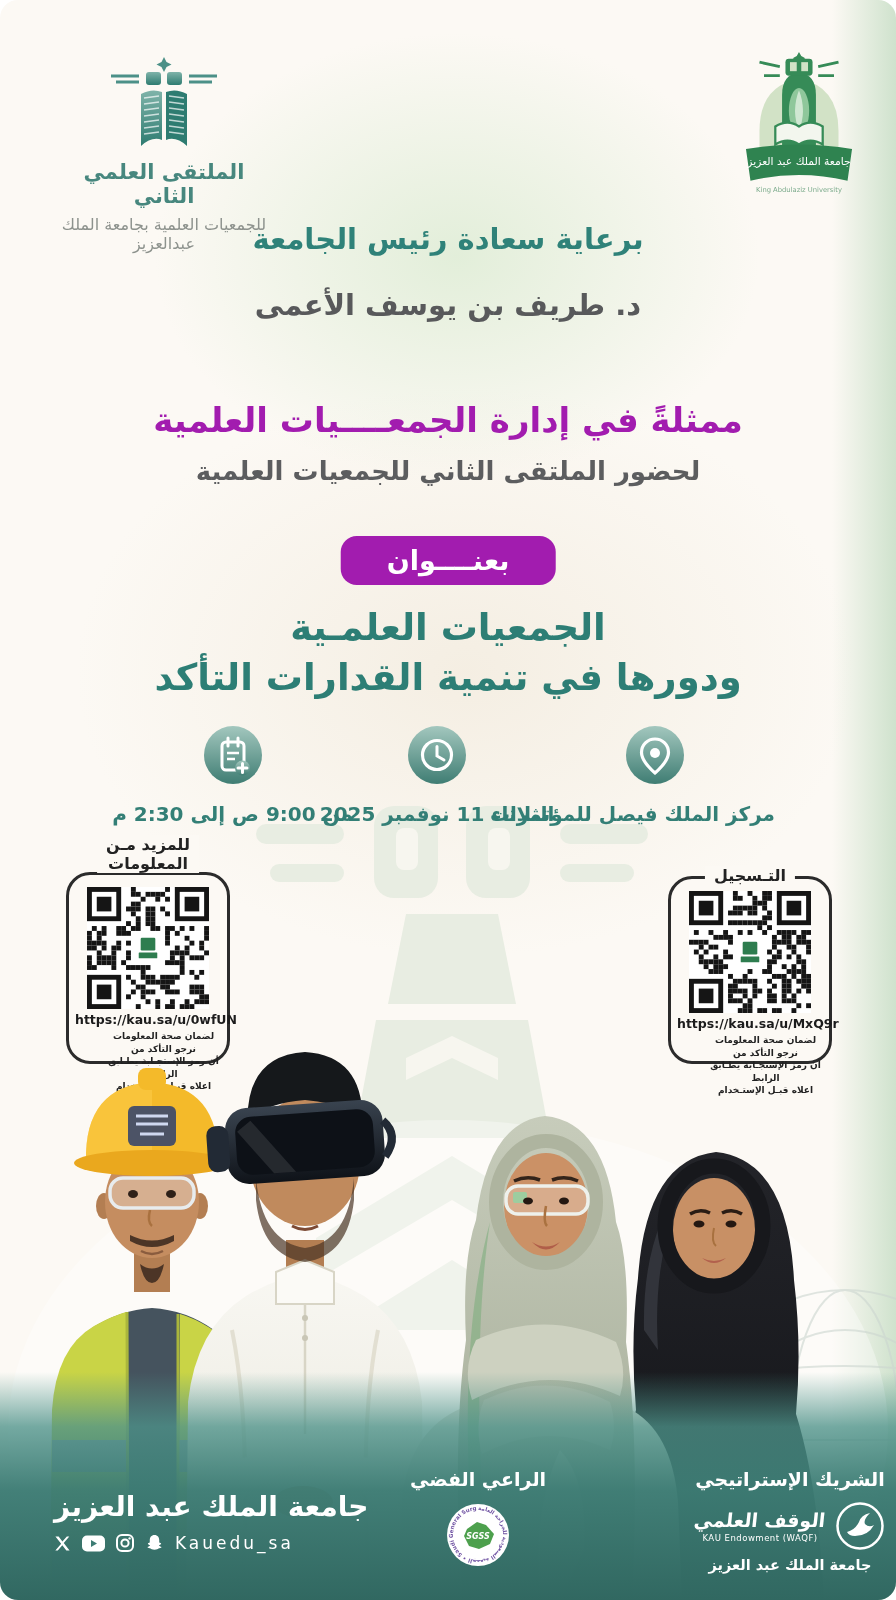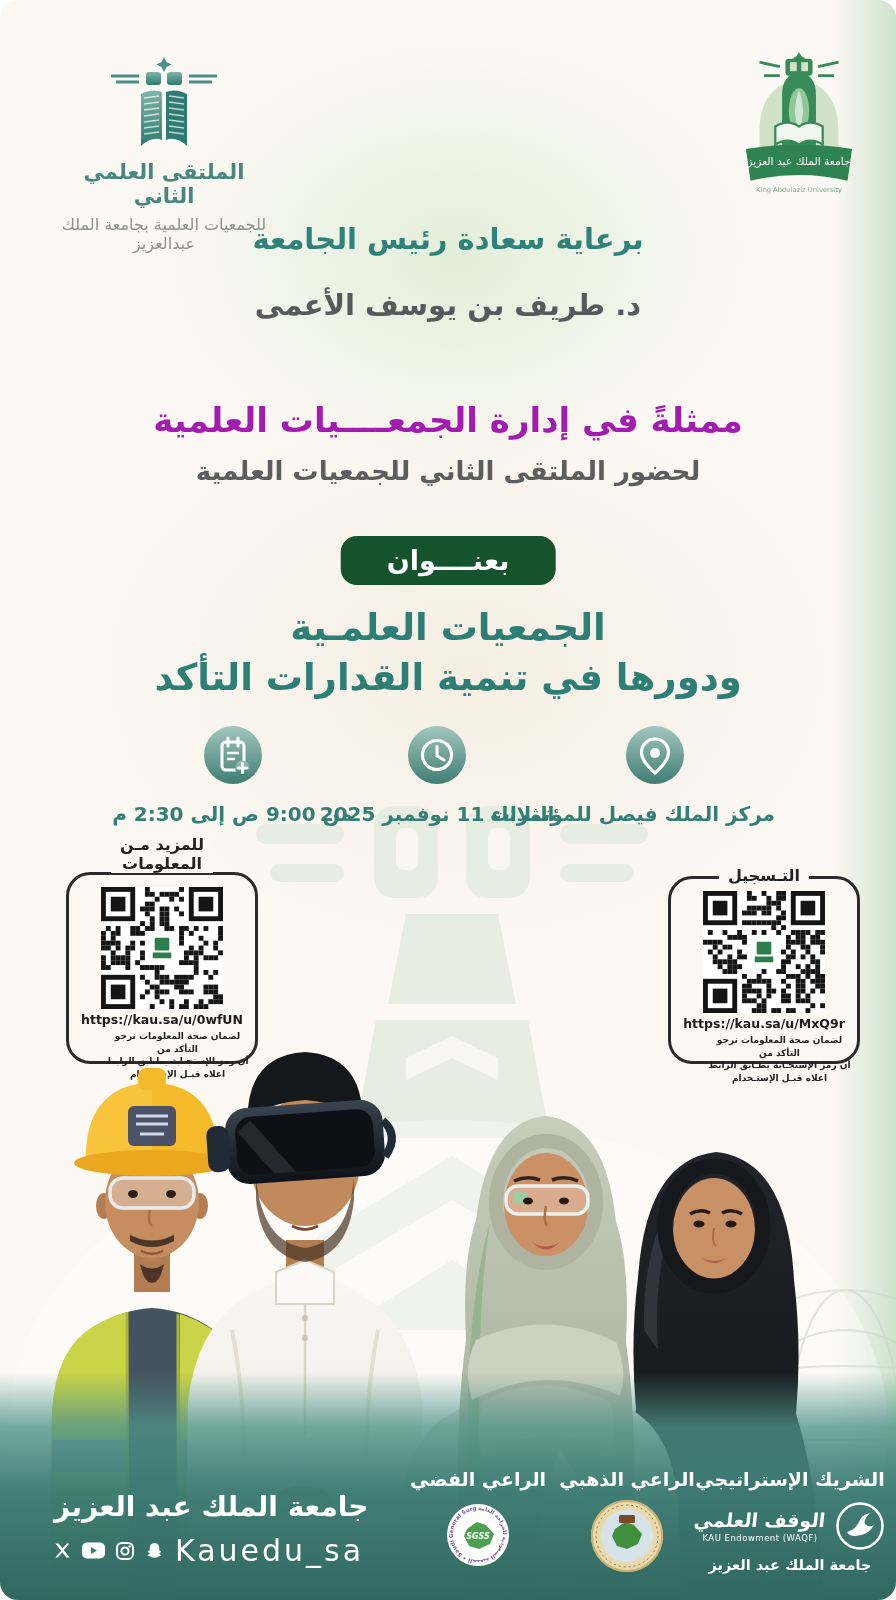--- a/index.html
+++ b/index.html
@@ -21,34 +21,34 @@
   .forum-logo .s { margin-top:7px; font-size:16px; color:#8d928d; }
   .kau-logo { position:absolute; top:52px; right:18px; width:158px; height:158px; }
 
   
   .patronage-heading { position:absolute; top:222px; width:100%; font-size:29px; font-weight:bold; color:#2f8279; }
   .patronage-name   { position:absolute; top:288px; width:100%; font-size:29px; font-weight:bold; color:#58595b; }
   .inv1 { position:absolute; top:352px; width:100%; font-size:34px; font-weight:bold; color:#57585a; }
   .inv2 { position:absolute; top:400px; width:100%; font-size:34px; font-weight:bold; color:#a21caf; }
   .inv3 { position:absolute; top:456px; width:100%; font-size:26px; font-weight:bold; color:#5c5d5f; }
   .badge { position:absolute; top:536px; left:50%; transform:translateX(-50%);
-    background:#14532d; color:#fff; font-size:27px; font-weight:bold;
+    background:#a21caf; color:#fff; font-size:27px; font-weight:bold;
     padding:9px 46px; border-radius:16px; white-space:nowrap; }
   .title1 { position:absolute; top:606px; width:100%; font-size:37px; font-weight:bold; color:#2d7e75; }
   .title2 { position:absolute; top:656px; width:100%; font-size:37px; font-weight:bold; color:#2d7e75; }
 
   
   .detail { position:absolute; top:726px; width:240px; text-align:center; }
   .detail .lbl { margin-top:14px; font-size:20px; font-weight:bold; color:#337f76; white-space:nowrap; }
   .detail-location { left:535px; }
   .detail-date { left:317px; }
   .detail-time { left:113px; }
 
   
-  .qr-panel { position:absolute; width:192px; border:3px solid #2b2b2b; border-radius:24px;
+  .qr-panel { position:absolute; width:164px; border:3px solid #2b2b2b; border-radius:24px;
     background:#fcf9f4; text-align:center; padding:8px 6px 9px; }
   .qr-panel-info { left:66px; top:872px; height:192px; }
   .qr-panel-register { left:668px; top:876px; height:188px; }
   .qr-label { position:absolute; left:50%; transform:translateX(-50%); background:#fcf9f4;
     padding:0 9px; font-size:16px; font-weight:bold; color:#222; white-space:nowrap; line-height:1.2; }
   .qr-panel-info .qr-label { top:-40px; }
   .qr-panel-register .qr-label { top:-13px; }
   .qr-code { width:122px; height:122px; display:block; margin:4px auto 0; }
   .qr-url { margin-top:3px; font-size:12.5px; font-weight:bold; color:#1c1c1c; direction:ltr; white-space:nowrap; }
   .qr-disclaimer { margin-top:3px; font-size:9px; font-weight:bold; color:#222; line-height:1.4;margin-left:31px; }
@@ -57,21 +57,21 @@
   .watermark { position:absolute; top:806px; left:256px; width:392px; height:524px; }
   .photo { position:absolute; top:1010px; left:0; width:896px; height:590px; }
 
   
   .footer-band { position:absolute; left:0; top:1372px; width:896px; height:228px;
     background:linear-gradient(180deg, rgba(77,146,137,0) 0%, rgba(77,146,137,.78) 24%,
       rgba(61,124,116,.97) 52%, rgba(49,104,97,1) 100%); color:#fff; }
   .f-left { position:absolute; left:54px; top:118px; }
   .f-univ { font-size:28px; font-weight:bold; white-space:nowrap; }
   .f-social { margin-top:10px; display:flex; align-items:center; gap:11px; direction:ltr; }
-  .f-handle { font-size:30px; letter-spacing:3px; }
+  .f-handle { font-size:17px; letter-spacing:3px; }
   .sponsor { position:absolute; top:96px; text-align:center; }
   .sponsor .slbl { font-size:19px; font-weight:bold; white-space:nowrap; }
   .sponsor-strategic { left:690px; width:200px; }
   .sponsor-gold { left:551px; width:152px; }
   .sponsor-silver { left:402px; width:152px; }
   .waqf-row { margin-top:10px; display:flex; justify-content:center; align-items:center; gap:8px; direction:rtl; }
   .waqf-callig { font-size:19px; font-weight:bold; transform:skewX(-6deg); white-space:nowrap; }
   .waqf-en { margin-top:2px; font-size:8.5px; letter-spacing:.5px; }
   .waqf-ar { margin-top:5px; font-size:14.5px; font-weight:bold; white-space:nowrap; }
 </style>
@@ -741,31 +741,20 @@
           <path d="M13 32 Q21 30 25 22 Q27 15 36 13 Q29 20 31 24 Q35 28 40 25 Q34 36 21 36 Q15 36 13 32 Z" fill="#fff"></path>
         </svg>
         <div>
           <div class="waqf-callig">الوقف العلمي</div>
           <div class="waqf-en">KAU Endowment (WAQF)</div>
         </div>
       </div>
       <div class="waqf-ar rtl">جامعة الملك عبد العزيز</div>
     </div>
 
-    <div class="sponsor sponsor-gold">
-      <div class="slbl rtl">الراعي الذهبي</div>
-      <svg width="76" height="76" viewBox="0 0 76 76" style="margin-top:8px">
-        <circle cx="38" cy="38" r="36" fill="#ead9ac"></circle>
-        <circle cx="38" cy="38" r="35" fill="none" stroke="#c9b272" stroke-width="2"></circle>
-        <circle cx="38" cy="38" r="31" fill="none" stroke="#8b6f35" stroke-width="1" stroke-dasharray="2 3"></circle>
-        <circle cx="38" cy="38" r="26" fill="#d6e4ea"></circle>
-        <path d="M26 31 L36 24 L45 27 L53 36 L49 46 L38 51 L28 48 L23 38 Z" fill="#3f8f3f"></path>
-        <rect x="30" y="17" width="16" height="8" rx="1.5" fill="#7b4a2a"></rect>
-      </svg>
-    </div>
 
     <div class="sponsor sponsor-silver">
       <div class="slbl rtl">الراعي الفضي</div>
       <svg width="66" height="66" viewBox="0 0 66 66" style="margin-top:12px">
         <defs>
             <path id="sArcT" d="M33 8 a25 25 0 0 1 0 50 a25 25 0 0 1 0 -50"></path>
           </defs>
         <circle cx="33" cy="33" r="31" fill="#fff"></circle>
         <text font-size="5.5" fill="#7053a3" font-weight="bold">
           <textPath href="#sArcT">الجمعية السعودية للجراحة العامة • Saudi General Surgery Society •</textPath>

